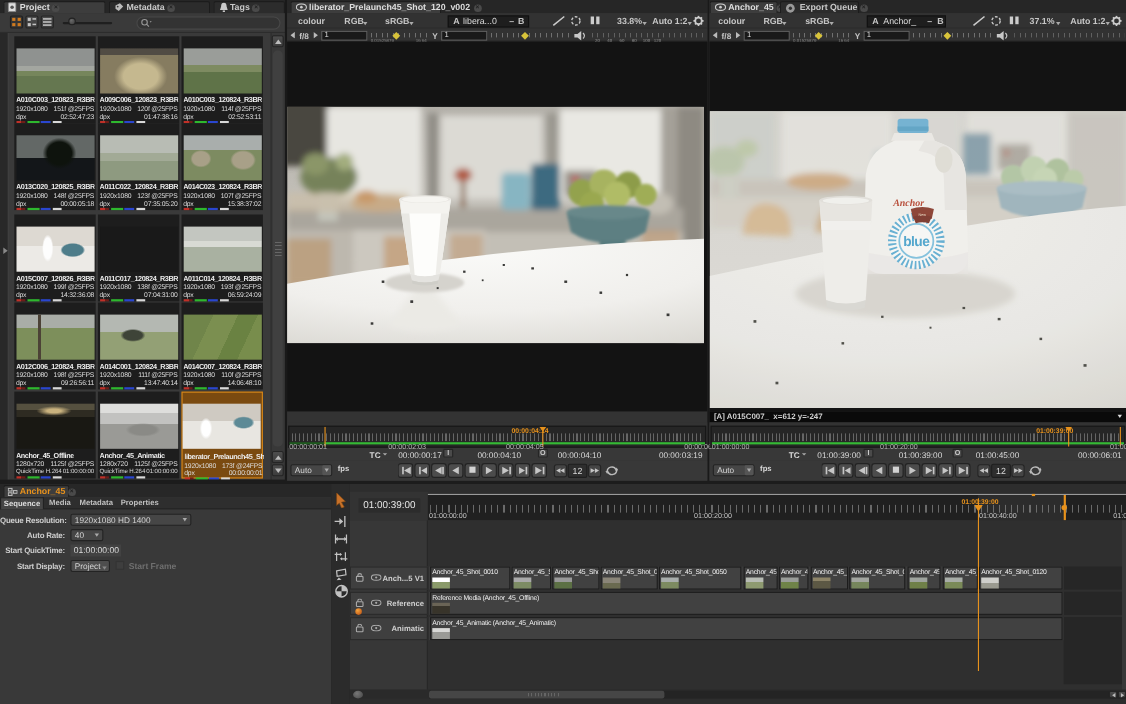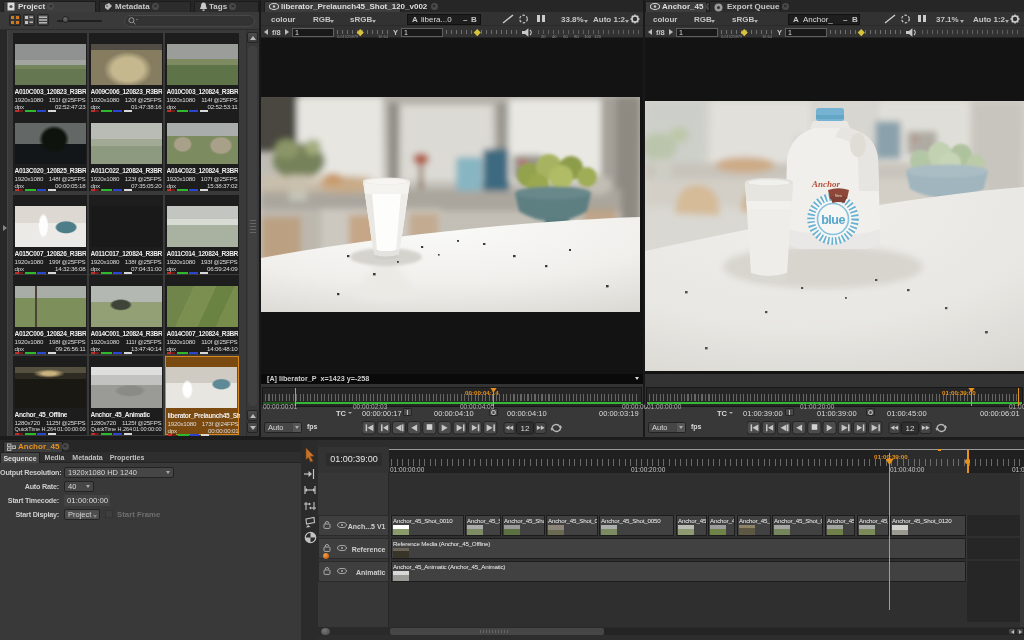--- a/index.html
+++ b/index.html
@@ -409,22 +409,20 @@
       <rect x="284" y="168" width="2.4" height="2.2"></rect>
             <rect x="308" y="152" width="2" height="2"></rect>
       <rect x="345" y="188" width="2.6" height="2.4"></rect>
             <rect x="76" y="196" width="2.4" height="2.2"></rect>
       <rect x="136" y="164" width="1.8" height="1.8"></rect>
             <rect x="177" y="157" width="1.6" height="1.6"></rect>
     </g>
   </svg>
   </div>
     </div>
-  <div class="vinfo"><span style="margin-left:6px">[A] liberator_P&nbsp;&nbsp;x=1423 y=-258</span>
-    <div class="dar" style="right:4px;top:3px;border-top-color:#ddd"></div></div>
   <div class="vscrub">
     <div class="sbox">
       <div class="wave"></div>
       <div class="abs" style="left:32px;right:0;top:14.5px;height:1.7px;background:#35b835"></div>
       <div class="abs" style="left:0;top:14.5px;width:32px;height:1.7px;background:#1e5a1e"></div>
       <div class="abs" style="left:32px;top:0;width:1px;height:20px;background:#e8921c"></div>
       <div class="abs" style="left:230px;top:0;width:1px;height:20px;background:#e8921c"></div>
       <div class="abs" style="left:227px;top:0;width:7px;height:5px;background:#e8921c;clip-path:polygon(0 0,100% 0,50% 100%)"></div>
     </div>
     <div class="slbl orange" style="left:204px;top:4.5px;font-weight:bold;font-size:6.2px">00:00:04:14</div>
@@ -647,20 +645,22 @@
       <rect x="262" y="188" width="2.6" height="2.2"></rect>
             <rect x="300" y="206" width="2.4" height="2.2"></rect>
       <rect x="340" y="230" width="2.8" height="2.4"></rect>
             <rect x="60" y="246" width="2.6" height="2.4"></rect>
       <rect x="200" y="196" width="1.8" height="1.8"></rect>
     </g>
     <rect width="379" height="270" fill="#b8b8b4" opacity="0.10"></rect>
   </svg>
   </div>
     </div>
+  <div class="vinfo"><span style="margin-left:4px">[A] A015C007_&nbsp;&nbsp;x=612 y=-247</span>
+    <div class="dar" style="right:4px;top:3px;border-top-color:#ddd"></div></div>
   <div class="vscrub">
     <div class="sbox">
       <div class="wave"></div>
       <div class="abs" style="left:0;right:0;top:14.5px;height:1.7px;background:#35b835"></div>
       <div class="abs" style="left:324px;top:0;width:1px;height:20px;background:#e8921c"></div>
       <div class="abs" style="left:321px;top:0;width:7px;height:5px;background:#e8921c;clip-path:polygon(0 0,100% 0,50% 100%)"></div>
       <div class="abs" style="left:371px;top:0;width:1px;height:20px;background:#e8921c"></div>
     </div>
     <div class="slbl orange" style="left:297px;top:4.5px;font-weight:bold;font-size:6.2px">01:00:39:00</div>
     <div class="slbl" style="left:2px;top:18.5px">01:00:00:00</div>
@@ -733,27 +733,27 @@
         <rect x="0.5" y="1" width="3.4" height="2.4"></rect>
         <rect x="0.5" y="5" width="3.4" height="2.4"></rect>
         <rect x="5.2" y="3" width="3.4" height="2.4"></rect>
       </g>
     </svg>
   <div class="abs" style="left:0;top:12px;width:301px;height:11px;background:#2e2e2e;border-bottom:1px solid #242424"></div>
   <div class="abs" style="left:0;top:12px;width:40px;height:11px;background:#454545;border:1px solid #222;border-bottom:none;font-size:7px;font-weight:bold;color:#ddd;text-align:center;line-height:11px">Sequence</div>
   <div class="abs" style="left:41px;top:12px;width:27px;height:11px;font-size:7px;font-weight:bold;color:#c0c0c0;text-align:center;line-height:11px">Media</div>
   <div class="abs" style="left:71px;top:12px;width:33px;height:11px;font-size:7px;font-weight:bold;color:#c0c0c0;text-align:center;line-height:11px">Metadata</div>
   <div class="abs" style="left:108px;top:12px;width:38px;height:11px;font-size:7px;font-weight:bold;color:#c0c0c0;text-align:center;line-height:11px">Properties</div>
-  <div class="abs plbl" style="top:28px">Output Resolution:</div>
-  <div class="psel" style="left:64px;top:26.5px;width:110px;height:11px;line-height:10px">1920x1080 HD 1240</div>
+  <div class="abs plbl" style="top:28px">Queue Resolution:</div>
+  <div class="psel" style="left:64px;top:26.5px;width:110px;height:11px;line-height:10px">1920x1080 HD 1400</div>
   <div class="dar" style="left:166px;top:31px"></div>
   <div class="abs plbl" style="top:42px">Auto Rate:</div>
   <div class="psel" style="left:64px;top:40.5px;width:30px;height:11px;line-height:10px">40</div>
   <div class="dar" style="left:86px;top:45px"></div>
-  <div class="abs plbl" style="top:56px">Start Timecode:</div>
+  <div class="abs plbl" style="top:56px">Start QuickTime:</div>
   <div class="abs" style="left:64px;top:54.5px;width:46px;height:11px;background:#424242;font-size:7.8px;color:#ddd;line-height:11px;padding-left:3px">01:00:00:00</div>
   <div class="abs plbl" style="top:70px">Start Display:</div>
   <div class="psel" style="left:64px;top:68.5px;width:36px;height:11px;line-height:10px;background:#4e4e4e">Project</div>
   <div class="dar" style="left:93px;top:75px;border-top-color:#888"></div>
   <div class="abs" style="left:105px;top:69.5px;width:8px;height:8px;background:#3e3e3e;border:1px solid #333"></div>
   <div class="abs" style="left:117px;top:70px;font-size:7.8px;font-weight:bold;color:#6f6f6f">Start Frame</div>
 </div>
 
 <div class="abs" id="tools" style="left:301px;top:440px;width:17px;height:200px;background:#2b2b2b">
   <svg class="abs" style="left:3px;top:8px" width="12" height="14">

